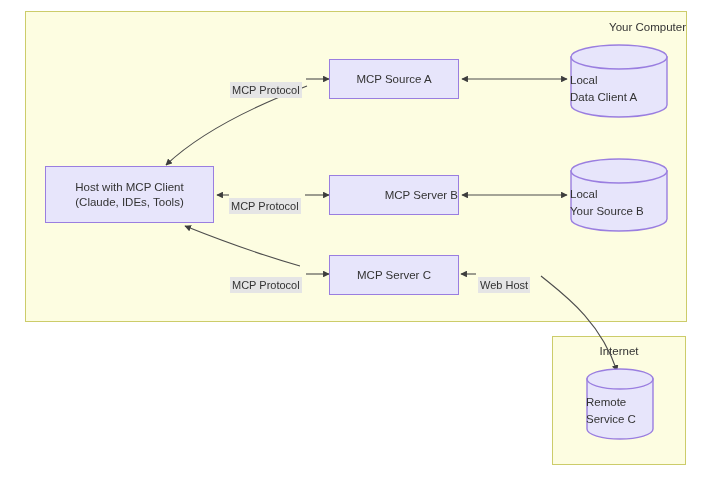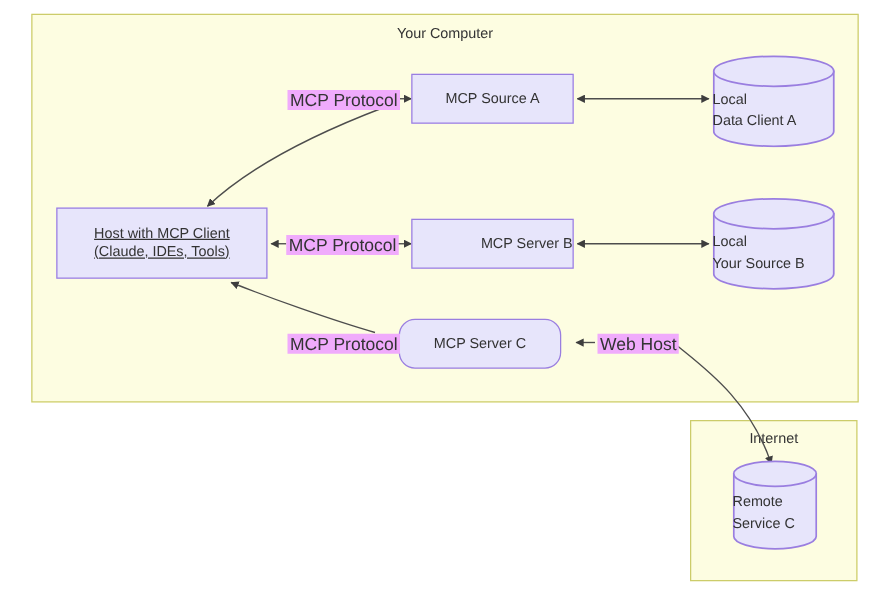--- a/index.html
+++ b/index.html
@@ -52,21 +52,20 @@
     align-items: center;
     justify-content: center;
     font-size: 11.5px;
     color: #333333;
     line-height: 15px;
     text-align: center;
     white-space: nowrap;
   }
   .node-box .lines {
     display: block;
-    text-decoration: underline;
   }
 
   
   .cyl {
     position: absolute;
   }
   .cyl svg {
     position: absolute;
     left: 0;
     top: 0;
@@ -77,35 +76,36 @@
     right: 0;
     font-size: 11.5px;
     color: #333333;
     line-height: 17px;
     white-space: nowrap;
   }
 
   
   .edge-label {
     position: absolute;
-    background: #f0abfc;
-    font-size: 14px;
+    background: #e5e5e5;
+    font-size: 11px;
     color: #333333;
     line-height: 14px;
     padding: 1px 2px;
     white-space: nowrap;
+    margin-top: 10px;
   }
 </style>
 </head>
 <body>
 
 <div id="canvas">
 
   <div class="group" style="left:25px; top:11px; width:662px; height:311px;">
-    <div class="group-title" style="top:9px;">Your Computer</div>
+    <div class="group-title" style="top:9px;text-align:right;">Your Computer</div>
   </div>
 
   <div class="group" style="left:552px; top:336px; width:134px; height:129px;">
     <div class="group-title" style="top:8px;">Internet</div>
   </div>
 
   <svg id="edges" viewBox="0 0 711 479" width="711" height="479" xmlns="http://www.w3.org/2000/svg">
     <defs>
       <marker id="arrow" viewBox="0 0 10 10" refX="9" refY="5" markerWidth="6" markerHeight="6" orient="auto-start-reverse">
         <path d="M 0 0 L 10 5 L 0 10 z" fill="#3d3d3d"></path>
@@ -140,21 +140,21 @@
   </div>
 
   <div class="node-box" style="left:329px; top:59px; width:130px; height:40px;">
     <span>MCP Source A</span>
   </div>
 
   <div class="node-box" style="left:329px; top:175px; width:130px; height:40px;justify-content:flex-end;">
     <span>MCP Server B</span>
   </div>
 
-  <div class="node-box" style="left:319px; top:255px; width:130px; height:40px;border-radius:13px;">
+  <div class="node-box" style="left:329px; top:255px; width:130px; height:40px;">
     <span>MCP Server C</span>
   </div>
 
   <div class="cyl" style="left:570px; top:44px; width:98px; height:74px;">
     <svg width="98" height="74" viewBox="0 0 98 74" xmlns="http://www.w3.org/2000/svg">
       <path d="M 1 13 L 1 61 A 48 12 0 0 0 97 61 L 97 13 Z" fill="#e7e5fb" stroke="#9a7ee0" stroke-width="1.4"></path>
       <ellipse cx="49" cy="13" rx="48" ry="12" fill="#e7e5fb" stroke="#9a7ee0" stroke-width="1.4"></ellipse>
     </svg>
     <div class="cyl-label" style="top:28px;">
       <span>Local</span><br>

